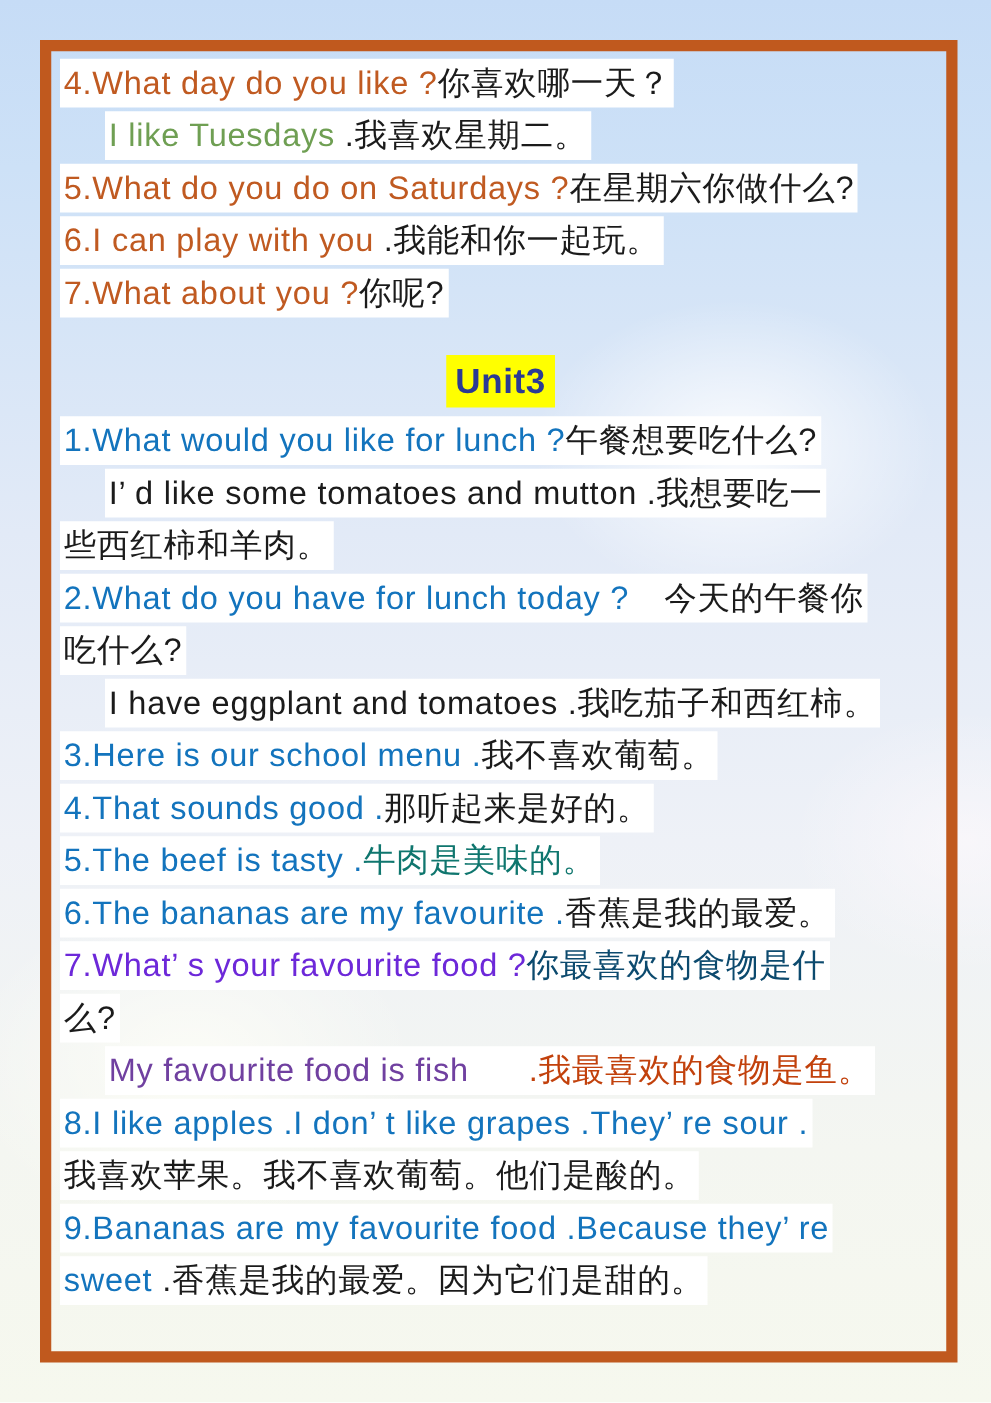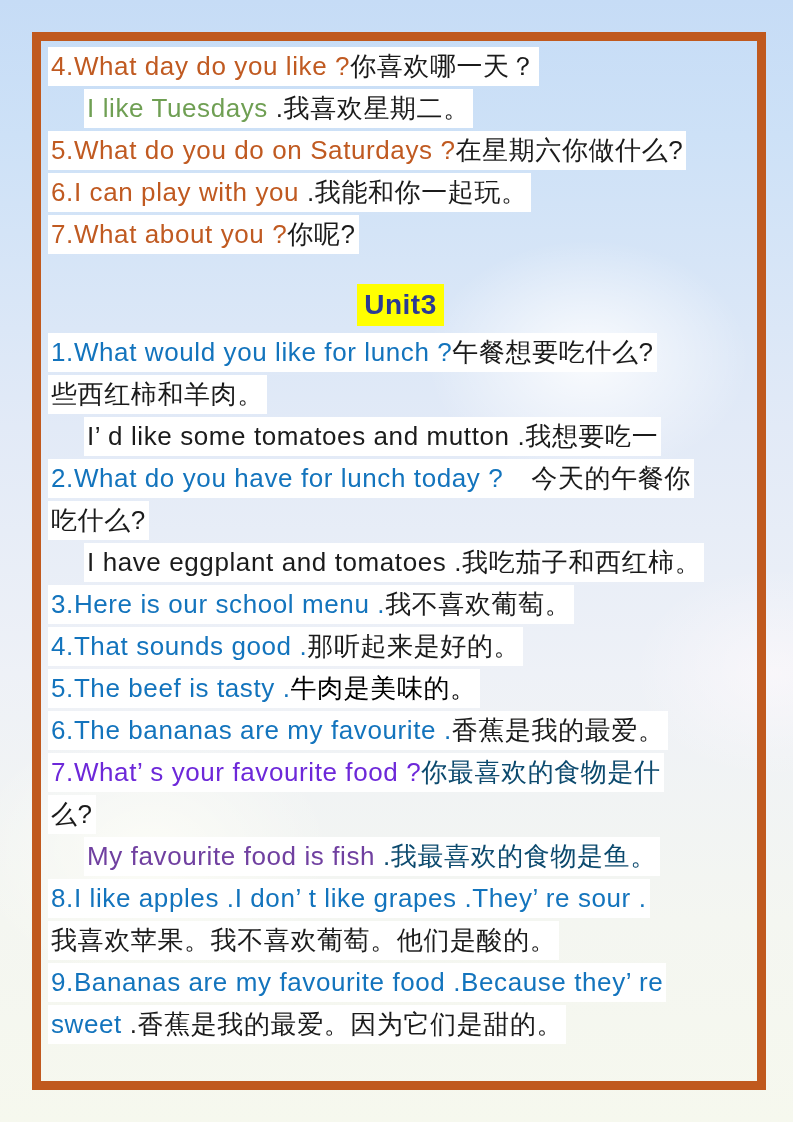--- a/index.html
+++ b/index.html
@@ -53,31 +53,31 @@
         <div class="line"><span class="hl"><span class="seg" style="color: rgb(192, 90, 33);">6.I can play with you </span><span class="seg" style="color: rgb(27, 27, 27);">.我能和你一起玩。</span></span></div>
         <div class="line"><span class="hl"><span class="seg" style="color: rgb(192, 90, 33);">7.What about you ?</span><span class="seg" style="color: rgb(27, 27, 27);">你呢?</span></span></div>
       </div>
     <div class="gap-lg"></div>
     <div class="heading-line">
       <span class="hl-yellow">Unit3</span>
     </div>
     <div class="gap-sm"></div>
     <div id="unit3-lines">
         <div class="line"><span class="hl"><span class="seg" style="color: rgb(19, 116, 189);">1.What would you like for lunch ?</span><span class="seg" style="color: rgb(27, 27, 27);">午餐想要吃什么?</span></span></div>
+        <div class="line indent"><span class="hl"><span class="seg" style="color: rgb(27, 27, 27);">I’ d like some tomatoes and mutton .我想要吃一</span></span></div>
         <div class="line"><span class="hl"><span class="seg" style="color: rgb(27, 27, 27);">些西红柿和羊肉。</span></span></div>
-        <div class="line indent"><span class="hl"><span class="seg" style="color: rgb(27, 27, 27);">I’ d like some tomatoes and mutton .我想要吃一</span></span></div>
         <div class="line"><span class="hl"><span class="seg" style="color: rgb(19, 116, 189);">2.What do you have for lunch today ?</span><span class="seg" style="color: rgb(27, 27, 27); margin-left: 28px;">今天的午餐你</span></span></div>
         <div class="line"><span class="hl"><span class="seg" style="color: rgb(27, 27, 27);">吃什么?</span></span></div>
         <div class="line indent"><span class="hl"><span class="seg" style="color: rgb(27, 27, 27);">I have eggplant and tomatoes .我吃茄子和西红柿。</span></span></div>
         <div class="line"><span class="hl"><span class="seg" style="color: rgb(19, 116, 189);">3.Here is our school menu .</span><span class="seg" style="color: rgb(27, 27, 27);">我不喜欢葡萄。</span></span></div>
         <div class="line"><span class="hl"><span class="seg" style="color: rgb(19, 116, 189);">4.That sounds good .</span><span class="seg" style="color: rgb(27, 27, 27);">那听起来是好的。</span></span></div>
-        <div class="line"><span class="hl"><span class="seg" style="color: rgb(19, 116, 189);">5.The beef is tasty .</span><span class="seg" style="color: #000000;">牛肉是美味的。</span></span></div>
+        <div class="line"><span class="hl"><span class="seg" style="color: rgb(19, 116, 189);">5.The beef is tasty .</span><span class="seg" style="color: #0f766e;">牛肉是美味的。</span></span></div>
         <div class="line"><span class="hl"><span class="seg" style="color: rgb(19, 116, 189);">6.The bananas are my favourite .</span><span class="seg" style="color: rgb(27, 27, 27);">香蕉是我的最爱。</span></span></div>
         <div class="line"><span class="hl"><span class="seg" style="color: #6d28d9;">7.What’ s your favourite food ?</span><span class="seg" style="color: #0c4a6e;">你最喜欢的食物是什</span></span></div>
         <div class="line"><span class="hl"><span class="seg" style="color: rgb(27, 27, 27);">么?</span></span></div>
-        <div class="line indent"><span class="hl"><span class="seg" style="color: rgb(112, 64, 160);">My favourite food is fish </span><span class="seg" style="color: #0c4a6e;">.我最喜欢的食物是鱼。</span></span></div>
+        <div class="line indent"><span class="hl"><span class="seg" style="color: rgb(112, 64, 160);">My favourite food is fish </span><span class="seg" style="color: #c2410c; margin-left: 40px;">.我最喜欢的食物是鱼。</span></span></div>
         <div class="line"><span class="hl"><span class="seg" style="color: rgb(19, 116, 189);">8.I like apples .I don’ t like grapes .They’ re sour .</span></span></div>
         <div class="line"><span class="hl"><span class="seg" style="color: rgb(27, 27, 27);">我喜欢苹果。我不喜欢葡萄。他们是酸的。</span></span></div>
         <div class="line"><span class="hl"><span class="seg" style="color: rgb(19, 116, 189);">9.Bananas are my favourite food .Because they’ re</span></span></div>
         <div class="line"><span class="hl"><span class="seg" style="color: rgb(19, 116, 189);">sweet </span><span class="seg" style="color: rgb(27, 27, 27);">.香蕉是我的最爱。因为它们是甜的。</span></span></div>
       </div>
   </div>
 </div>
 
 </body></html>

